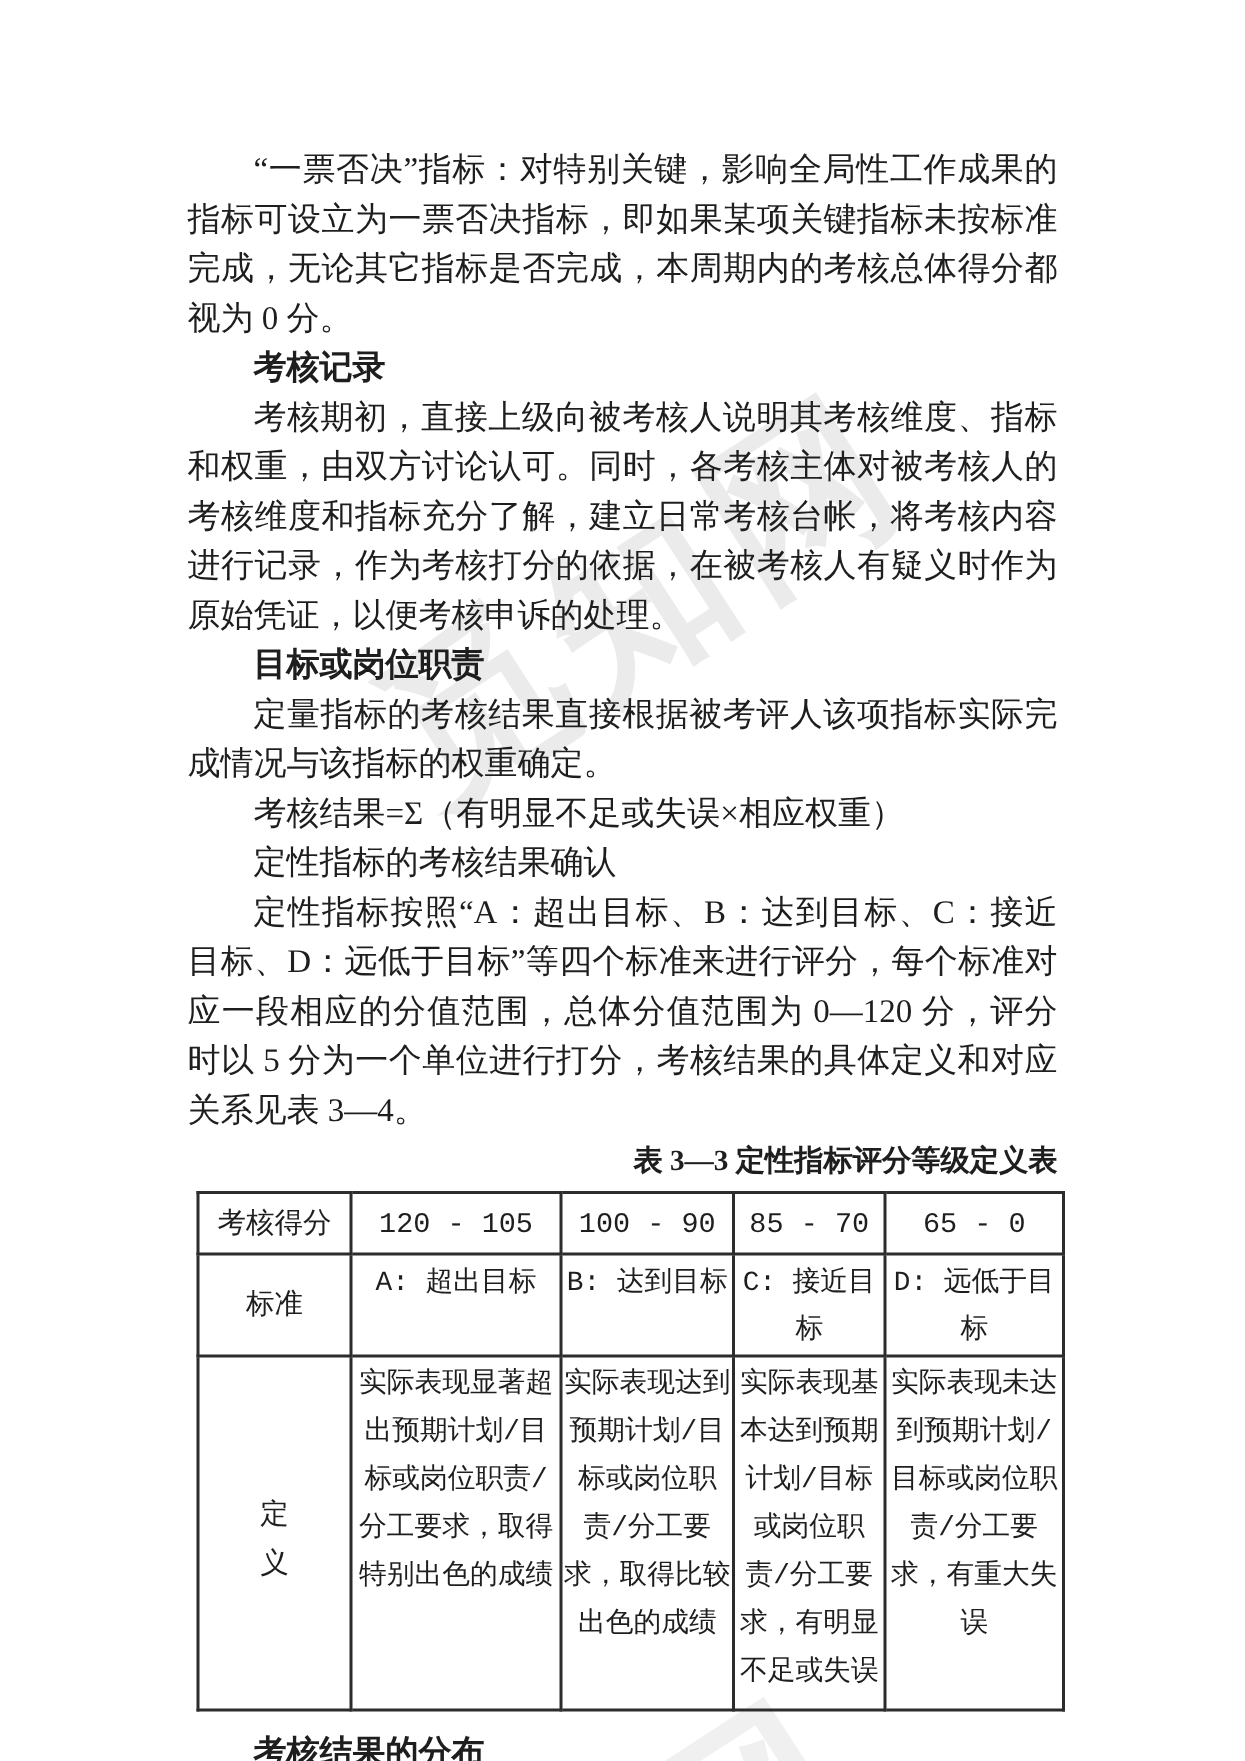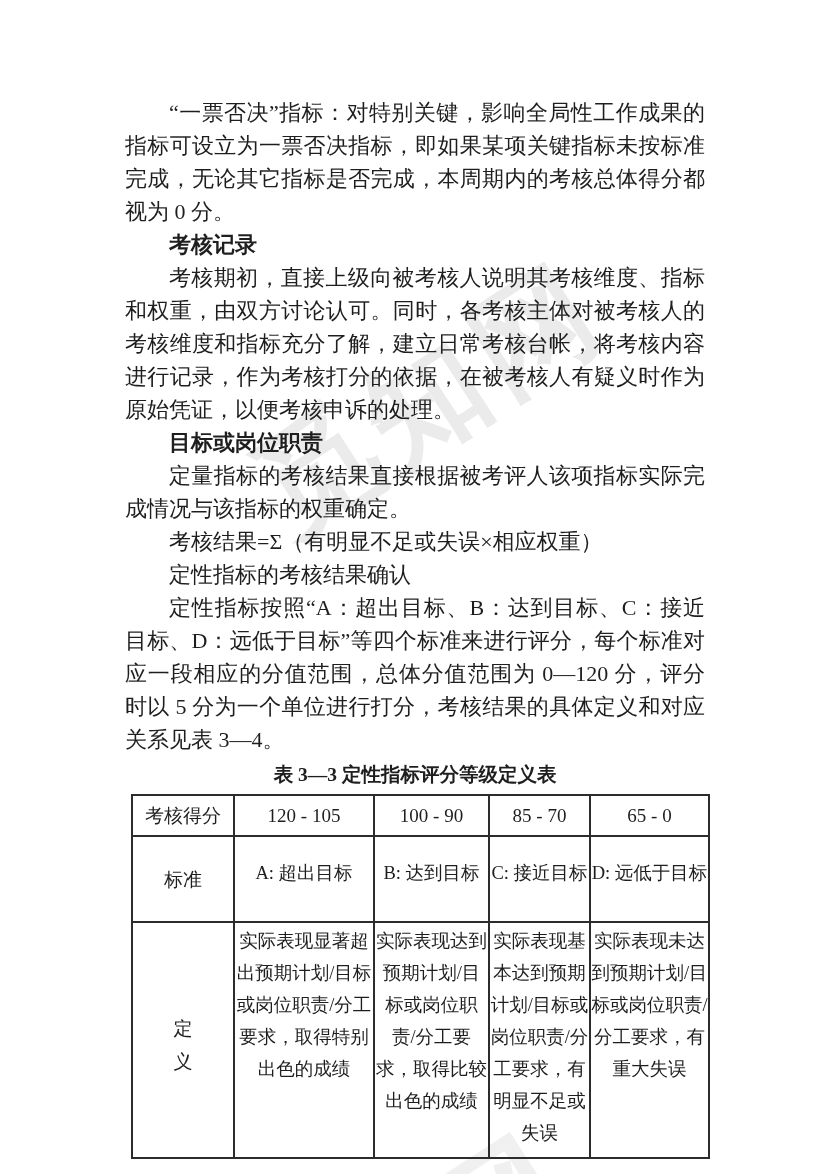--- a/index.html
+++ b/index.html
@@ -48,38 +48,39 @@
     line-height: 33px;
     text-align: justify;
     text-indent: 2em;
   }
   .heading { font-weight: bold; }
   .table-caption {
     margin: 2px 0 0 0;
     font-size: 19.5px;
     line-height: 33px;
     font-weight: bold;
-    text-align: center;
+    text-align: right;
     text-indent: 0;
   }
   table.grade-table {
     border-collapse: collapse;
     table-layout: fixed;
     width: 577px;
     margin: 3px 0 0 6px;
     font-size: 18.5px;
+    font-family: Liberation Mono, monospace;
   }
   table.grade-table td {
     border: 2px solid #2c2c2c;
     text-align: center;
     padding: 0;
     overflow: hidden;
   }
   tr.score-row td { height: 39px; vertical-align: middle; font-size: 19px; line-height: 22px; }
-  tr.standard-row td { height: 63px; vertical-align: top; line-height: 31px; padding-top: 21px; }
+  tr.standard-row td { height: 63px; vertical-align: top; line-height: 31px; padding-top: 3px; }
   tr.standard-row td.row-label { vertical-align: middle; padding-top: 0; font-size: 19px; }
   tr.definition-row td { height: 224px; vertical-align: top; line-height: 32px; padding-top: 2px; }
   tr.definition-row td.row-label { vertical-align: middle; padding-top: 10px; font-size: 19px; }
   .stack-label {
     width: 1.15em;
     margin: 0 auto;
     line-height: 33px;
     word-break: break-all;
   }
   .bottom-heading { margin-top: 10px; }

